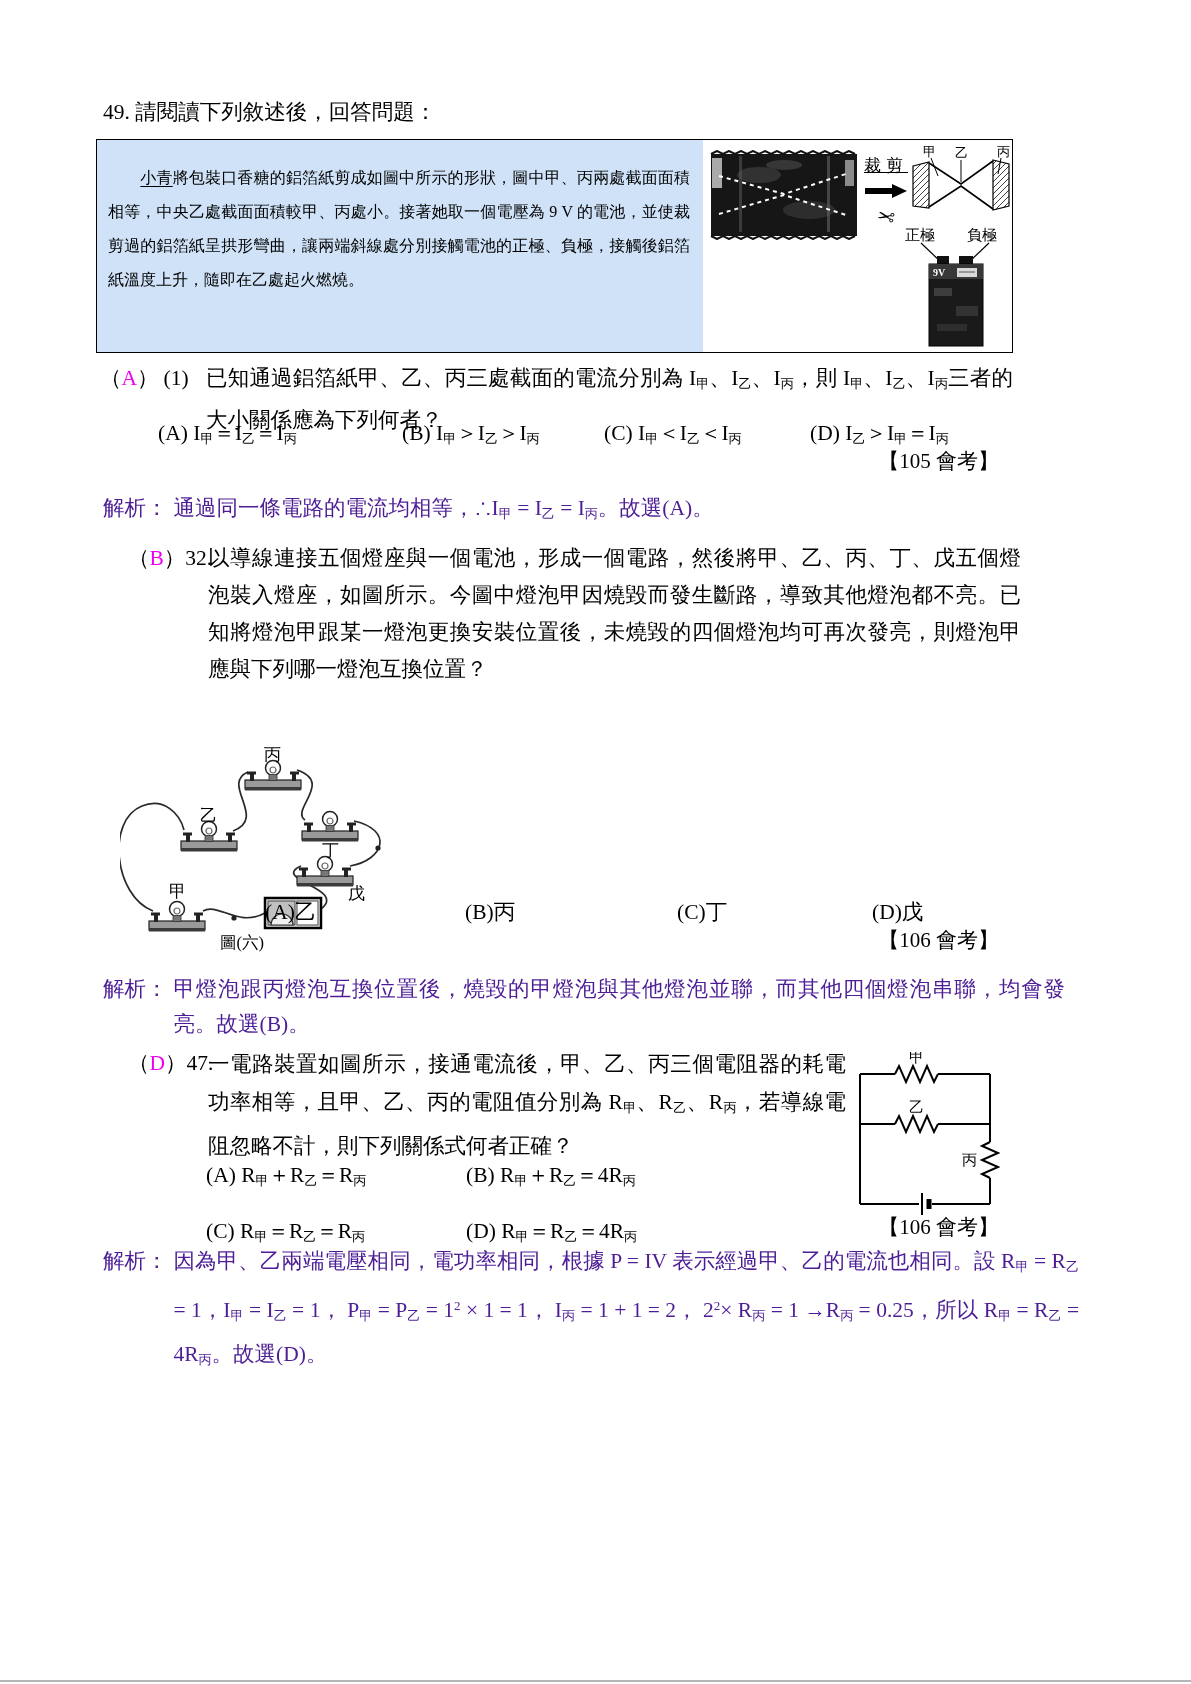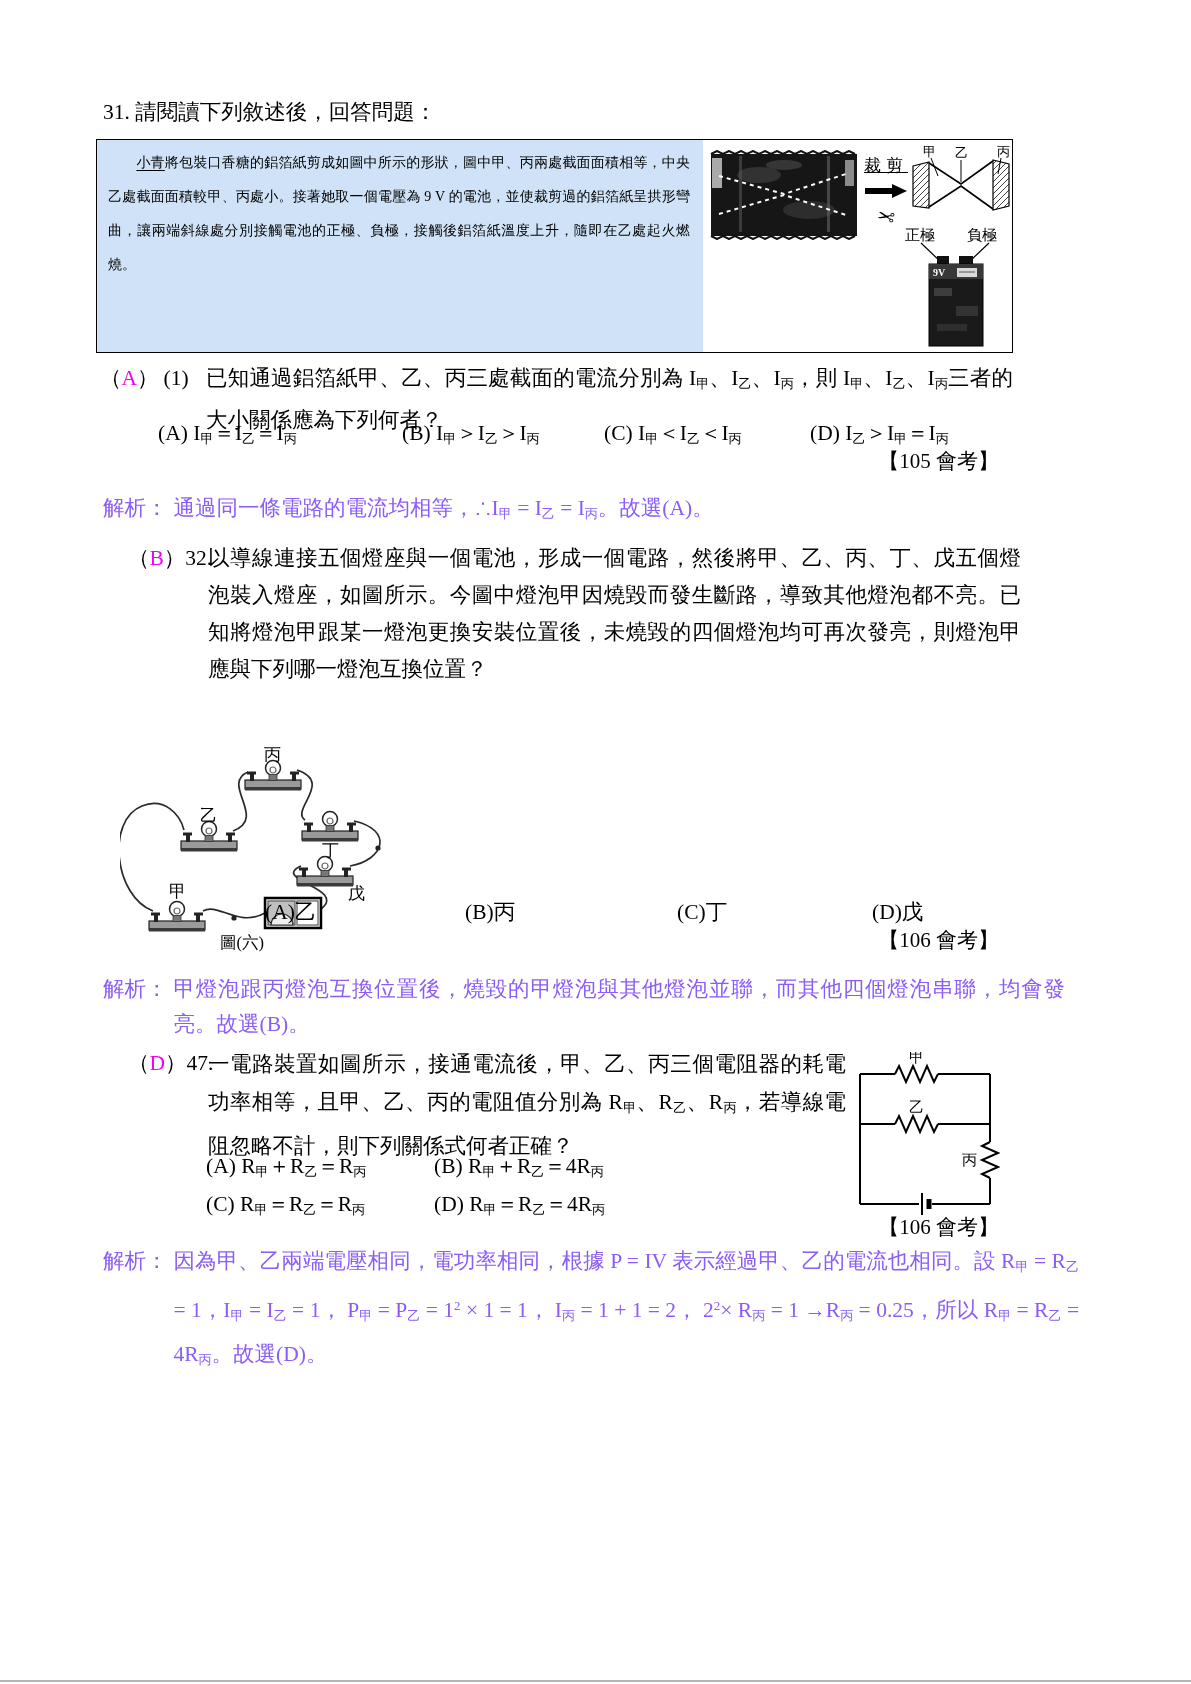--- a/index.html
+++ b/index.html
@@ -3,53 +3,53 @@
 <meta charset="utf-8">
 <style>
   html,body{margin:0;padding:0;background:#888;}
   #page{position:relative;width:1191px;height:1684px;background:#fff;overflow:hidden;
         font-family:"Liberation Serif","DejaVu Serif",serif;color:#000;}
   .abs{position:absolute;}
   .q-header{font-size:21.5px;}
   
   .passage-box{border:1.6px solid #000;box-sizing:border-box;}
   .blue-panel{position:absolute;left:0;top:0;width:606px;height:100%;background:#cfe2f7;}
-  .passage{padding:6px 13px 0 11px;font-size:14px;line-height:34px;text-align:justify;}
+  .passage{padding:21px 13px 0 11px;font-size:16px;line-height:34px;text-align:justify;}
   .und{text-decoration:underline;text-underline-offset:3px;}
   .fig31{position:absolute;left:606px;top:0;width:309px;height:100%;background:#fff;}
   .cutcol{position:absolute;left:158px;top:14px;width:50px;text-align:center;text-decoration:underline;}
   .cutlabel{font-size:17px;letter-spacing:5px;white-space:nowrap;}
   .scissors{font-size:21px;display:inline-block;transform:scaleX(-1) rotate(-12deg);margin-top:2px;}
   
   .qrow{display:flex;align-items:flex-start;}
   .qhead{flex:0 0 auto;font-size:21.5px;white-space:nowrap;line-height:36px;}
   .qnum{margin-left:5px;}
   .ans{color:#f000f0;}
   .qstem{flex:1;font-size:21.5px;line-height:37px;text-align:justify;}
   .lh38{line-height:38px;}
   .sub{font-size:13px;vertical-align:-3px;}
   .sup{font-size:13px;vertical-align:7px;}
   .optrow{display:flex;font-size:21.5px;}
   .opt{white-space:nowrap;}
-  .optline{display:flex;font-size:21.5px;line-height:32px;}
+  .optline{display:flex;font-size:21.5px;line-height:50px;gap:32px;}
   .source{right:192px;font-size:21px;}
-  .explain{display:flex;color:#8b5cf6;}
+  .explain{display:flex;color:#4c1d95;}
   .exlabel{flex:0 0 auto;font-size:21.5px;line-height:35px;}
   .excontent{flex:1;font-size:21.5px;line-height:35px;margin-left:6px;text-align:justify;}
   .lh39 .exlabel,.lh39 .excontent{line-height:39px;}
   .pagefoot{left:0;width:100%;text-align:center;font-size:17px;}
   .botline{left:0;top:1680px;width:100%;height:2px;background:#b5b5b5;}
   svg text{font-family:"Liberation Serif","DejaVu Serif",serif;}
 </style>
 </head>
 <body>
 
 <div id="page">
 
-  <div class="abs q-header" style="left:103px;top:97px;">31. 請閱讀下列敘述後，回答問題：</div>
+  <div class="abs q-header" style="left:103px;top:97px;">49. 請閱讀下列敘述後，回答問題：</div>
 
   <div class="abs passage-box" style="left:96px;top:139px;width:917px;height:214px;">
     <div class="blue-panel">
       <div class="passage"><span>　　</span><span class="und">小青</span><span>將包裝口香糖的鋁箔紙剪成如圖中所示的形狀，圖中甲、丙兩處截面面積相等，中央乙處截面面積較甲、丙處小。接著她取一個電壓為 9 V 的電池，並使裁剪過的鋁箔紙呈拱形彎曲，讓兩端斜線處分別接觸電池的正極、負極，接觸後鋁箔紙溫度上升，隨即在乙處起火燃燒。</span></div>
     </div>
     <div class="fig31">
 
       <svg class="abs" style="left:6px;top:10px;" width="150" height="90" viewBox="0 0 150 90">
         <rect x="2" y="4" width="146" height="82" fill="#161616"></rect>
         <path d="M2,4 l6,-3 l6,3 l6,-3 l6,3 l6,-3 l6,3 l6,-3 l6,3 l6,-3 l6,3 l6,-3 l6,3 l6,-3 l6,3 l6,-3 l6,3 l6,-3 l6,3 l6,-3 l6,3 l6,-3 l6,3 l6,-3 l6,3" fill="none" stroke="#111" stroke-width="2"></path>

